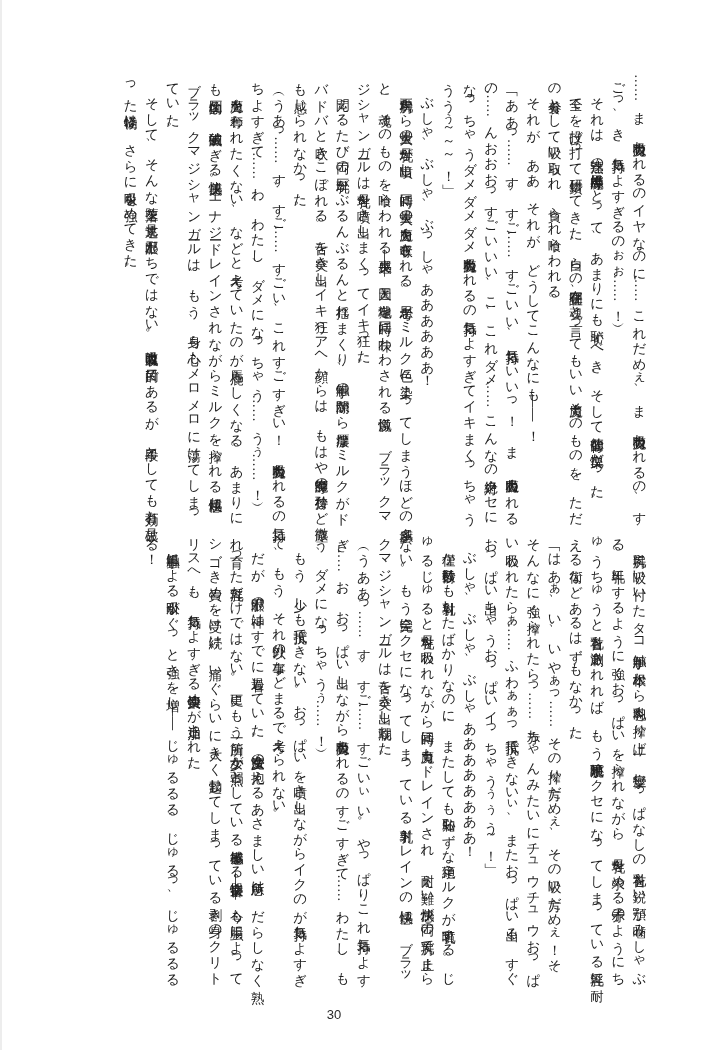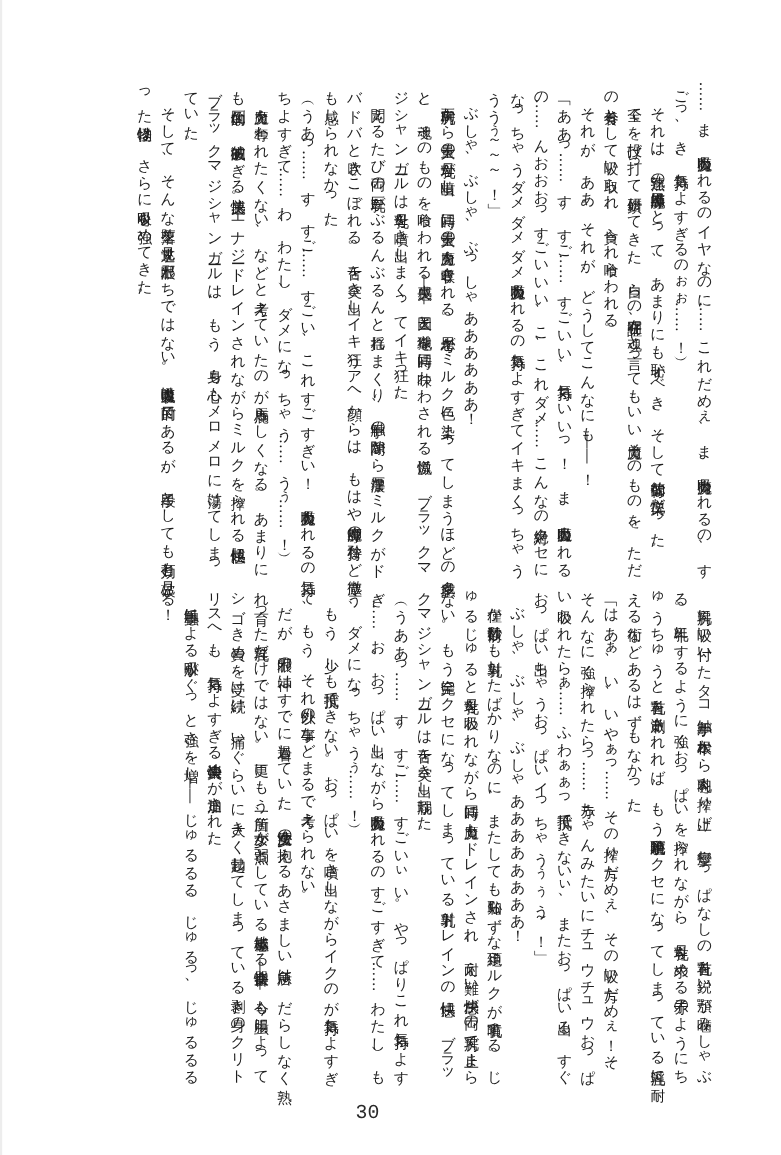--- a/index.html
+++ b/index.html
@@ -36,22 +36,22 @@
     padding: 0;
     text-indent: 1em;
   }
   .text-block p.flush { text-indent: 0; }
   .page-number {
     position: absolute;
     left: 0;
     right: 44px;
     bottom: 28px;
     text-align: center;
-    font-family: Liberation Mono, monospace;
-    font-size: 18px;
+    font-family: Liberation Sans, sans-serif;
+    font-size: 13px;
     color: #2a2a2a;
   }
 </style>
 </head>
 <body>
 
 <div class="page">
 
   <div class="text-block" id="top-block">
       <p class="flush">……ま、魔力吸われるのイヤなのに……これだめぇ、ま、魔力吸われるの、すごっ、き、気持ちよすぎるのぉぉ……！）</p>

